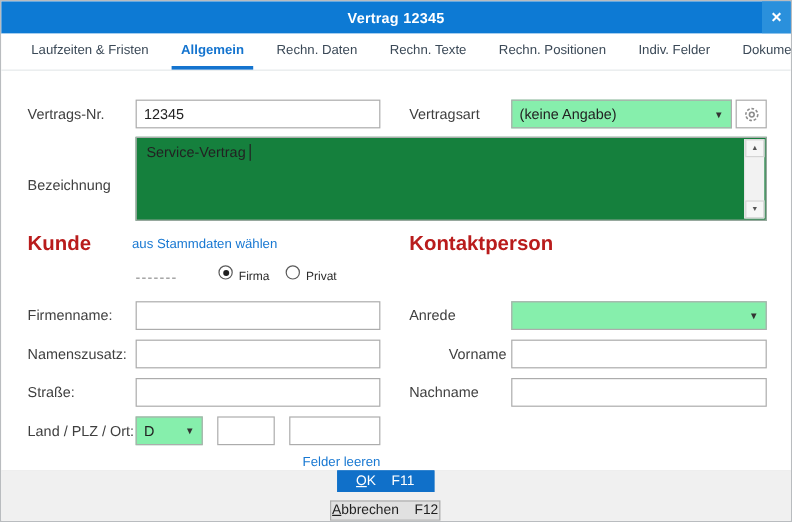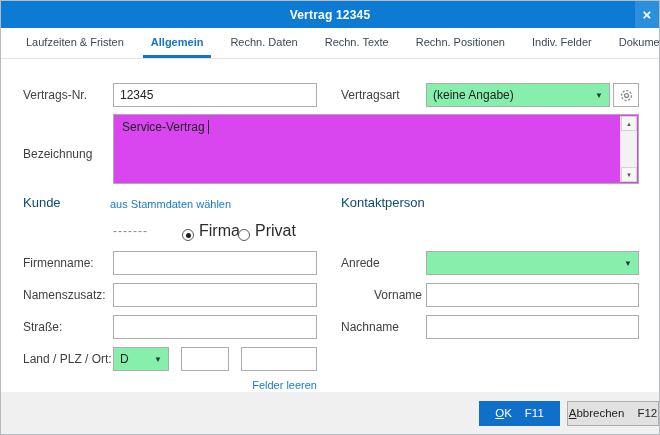--- a/index.html
+++ b/index.html
@@ -14,41 +14,41 @@
   .close-btn span { color:#fff; font-size:15px; font-weight:bold; line-height:1; }
 
   
   .tabs { position:absolute; left:0; top:27px; width:100%; height:31px; background:#fff; border-bottom:1px solid #e2e5e8; display:flex; align-items:stretch; padding-left:17px; }
   .tab { display:flex; align-items:center; padding:0 8px; margin-right:11px; font-size:11px; color:#3b4957; cursor:pointer; border-bottom:3px solid transparent; white-space:nowrap; }
   .tab.active { color:#1474cf; font-weight:bold; border-bottom-color:#1474cf; }
 
   
   .content { position:absolute; left:0; top:58px; width:660px; height:334px; background:#fff; border-bottom:1px solid #dcdcdc; }
   .lbl { position:absolute; font-size:12px; color:#3f3f3f; line-height:24px; white-space:nowrap; }
-  .heading { position:absolute; font-size:13px; font-weight:normal; color:#0c4a6e; line-height:18px; }
+  .heading { position:absolute; font-size:17px; font-weight:bold; color:#b91c1c; line-height:18px; }
   .link { position:absolute; font-size:11px; color:#1878d2; line-height:16px; cursor:pointer; white-space:nowrap; }
   .tbox { position:absolute; height:24px; border:1px solid #acacac; background:#fff; font-family:inherit; font-size:12px; color:#222; padding:0 6px; outline:none; }
   .selectbox { position:absolute; height:24px; border:1px solid #acacac; background:#86efac; display:flex; align-items:center; padding:0 6px; font-size:12px; color:#222; cursor:pointer; }
   .selectbox .sel-text { flex:1; overflow:hidden; white-space:nowrap; }
   .selectbox .arrow { font-size:8px; color:#333; margin-left:4px; }
   .gear-btn { position:absolute; width:26px; height:24px; border:1px solid #acacac; background:#fff; display:flex; align-items:center; justify-content:center; cursor:pointer; }
-  .textarea-box { position:absolute; border:1px solid #acacac; background:#d946ef; font-size:12px; color:#222; padding:5px 24px 4px 8px; cursor:text; }
+  .textarea-box { position:absolute; border:1px solid #acacac; background:#15803d; font-size:12px; color:#222; padding:5px 24px 4px 8px; cursor:text; }
   .caret { display:inline-block; width:1px; height:14px; background:#222; vertical-align:text-bottom; margin-left:3px; }
   .scrollbar { position:absolute; top:1px; right:1px; bottom:1px; width:17px; background:#f2f2f2; border-left:1px solid #e3e3e3; }
   .scroll-arrow { position:absolute; left:0; width:16px; height:15px; background:#f6f6f6; border:1px solid #d4d4d4; display:flex; align-items:center; justify-content:center; font-size:6px; color:#555; cursor:pointer; }
   .scroll-arrow.up { top:0; }
   .scroll-arrow.down { bottom:0; }
   .dashes { position:absolute; font-size:12px; color:#8a8a8a; line-height:20px; letter-spacing:1px; }
-  .radio-item { position:absolute; display:flex; align-items:flex-end; gap:5px; font-size:16px; color:#2b2b2b; line-height:20px; cursor:pointer; }
+  .radio-item { position:absolute; display:flex; align-items:flex-start; gap:5px; font-size:10px; color:#2b2b2b; line-height:20px; cursor:pointer; }
   .radio-circle { width:12px; height:12px; border:1px solid #5a5a5a; border-radius:50%; background:#fff; display:inline-flex; align-items:center; justify-content:center; }
   .radio-circle.checked::after { content:""; width:5px; height:5px; border-radius:50%; background:#1f1f1f; }
   .link-right { text-align:right; }
 
   
-  .footer { position:absolute; left:0; bottom:0; width:100%; height:42px; background:#f0f0f0; display:flex; align-items:center; justify-content:flex-end; gap:7px; }
+  .footer { position:absolute; left:0; bottom:0; width:100%; height:42px; background:#f0f0f0; display:flex; align-items:center; justify-content:flex-end; padding-right:18px; gap:7px;flex-direction:column; }
   .btn { height:25px; font-size:11.5px; display:flex; align-items:center; justify-content:center; cursor:pointer; border:1px solid transparent; }
   .btn .key { margin-left:13px; }
   .btn-ok { width:81px; background:#1070c9; color:#fff; border-color:#1070c9; }
   .btn-cancel { width:92px; background:#e1e1e1; color:#1f1f1f; border-color:#adadad; }
   .uline { text-decoration:underline; }
 </style>
 </head>
 <body>
 
 <div class="dialog">

